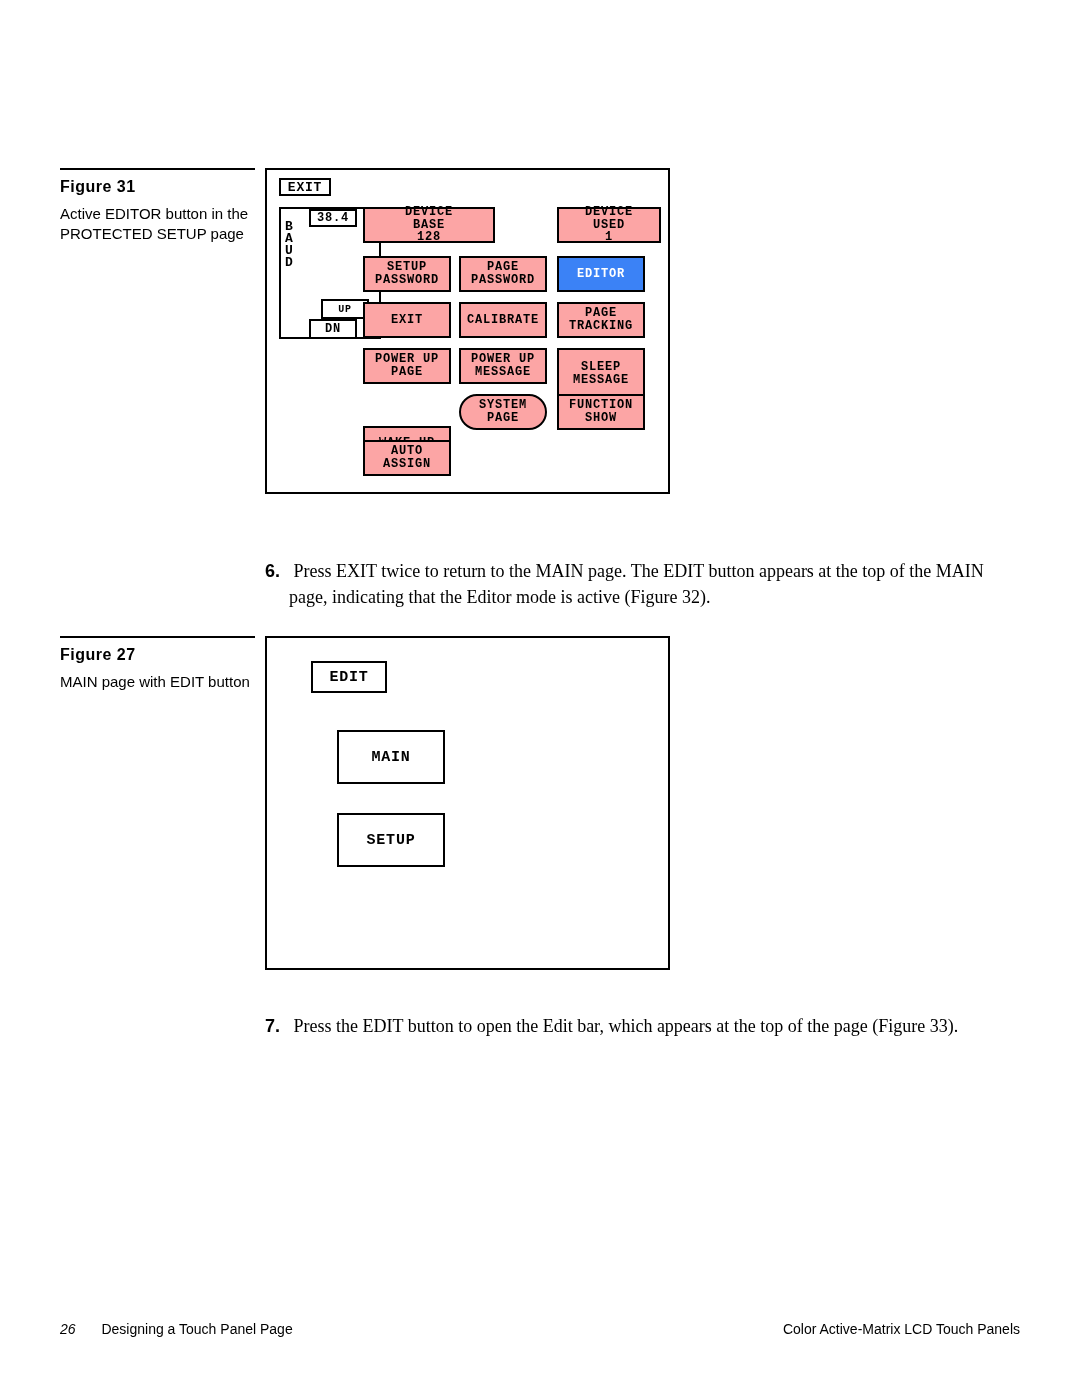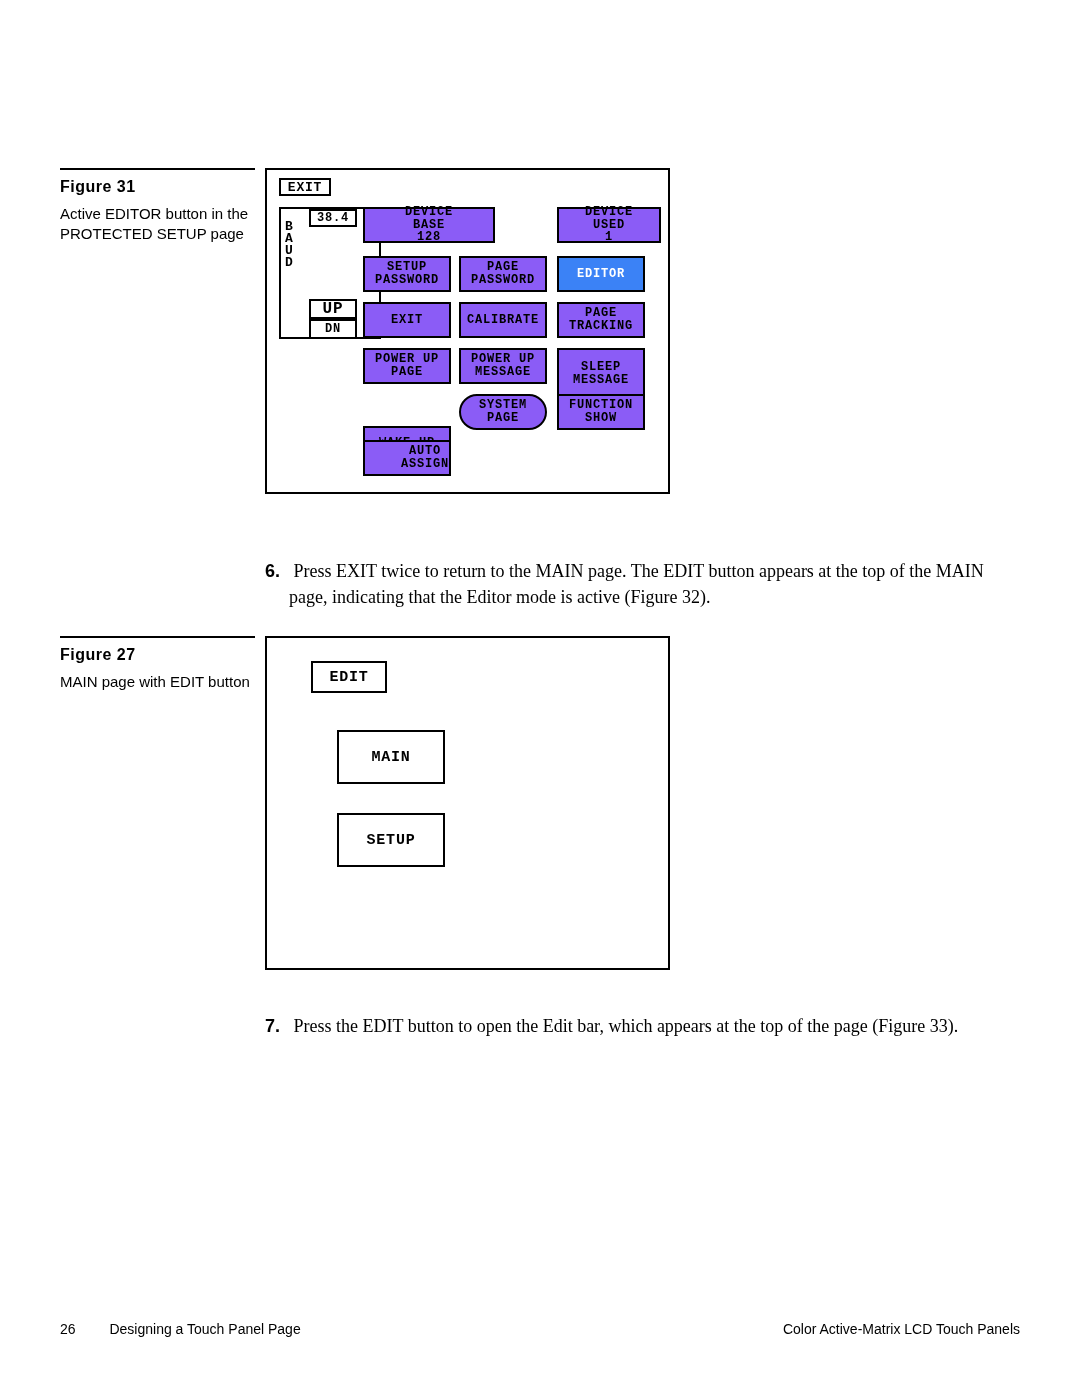--- a/index.html
+++ b/index.html
@@ -86,24 +86,24 @@
   .p31-val {
     position: absolute;
     left: 28px; top: 0;
     width: 48px; height: 18px;
     border: 2px solid #000;
     font-size: 12px;
     display:flex; align-items:center; justify-content:center;
   }
   .p31-up {
     position:absolute;
-    left: 28px; top: 90px;
+    left: 40px; top: 90px;
     width: 48px; height: 20px;
     border: 2px solid #000;
-    font-size: 16px;
+    font-size: 10px;
     display:flex; align-items:center; justify-content:center;font-family:Liberation Mono, monospace;
   }
   .p31-dn {
     position:absolute;
     left: 28px; top: 110px;
     width: 48px; height: 20px;
     border: 2px solid #000;
     font-size: 12px;
     display:flex; align-items:center; justify-content:center;
   }
@@ -111,21 +111,21 @@
   .btn31 {
     position: absolute;
     border: 2px solid #000;
     display: flex;
     align-items: center;
     justify-content: center;
     flex-direction: column;
     font-size: 12px;
     text-align: center;
     line-height: 1.05;
-    background: #8b5cf6;
+    background: #fca5a5;
   }
   .btn31.inverted { background:#3b82f6; color:#fff; }
 
   .row1-a { left: 96px; top: 37px; width: 132px; height: 36px; }
   .row1-b { left: 290px; top: 37px; width: 104px; height: 36px; }
 
   .row2-a { left: 96px; top: 86px; width: 88px; height: 36px; }
   .row2-b { left: 192px; top: 86px; width: 88px; height: 36px; }
   .row2-c { left: 290px; top: 86px; width: 88px; height: 36px; }
 
@@ -134,21 +134,21 @@
   .row3-c { left: 290px; top: 132px; width: 88px; height: 36px; }
 
   .row4-a { left: 96px; top: 178px; width: 88px; height: 36px; }
   .row4-b { left: 192px; top: 178px; width: 88px; height: 36px; }
   .row4-c { left: 290px; top: 178px; width: 88px; height: 52px; }
 
   .row5-a { left: 96px; top: 224px; width: 88px; height: 48px; margin-top: 32px; }
   .row5-b { left: 192px; top: 224px; width: 88px; height: 36px; border-radius: 18px; }
   .row5-c { left: 290px; top: 224px; width: 88px; height: 36px; }
 
-  .row6-a { left: 96px; top: 270px; width: 88px; height: 36px; align-items: flex-end; }
+  .row6-a { left: 96px; top: 270px; width: 88px; height: 36px; }
 
   .two-line span { display:block; }
 
   
   .panel.fig32-panel {
     left: 265px;
     top: 636px;
     width: 405px;
     height: 334px;
   }
@@ -196,21 +196,21 @@
   .step7 { top: 1013px; }
 
   
   .footer {
     position:absolute;
     left: 60px; right: 60px; bottom: 60px;
     display:flex; justify-content:space-between;
     font-size: 14px;
     font-family: Arial, sans-serif;
   }
-  .footer .pn { display:inline-block; margin-right: 30px; }
+  .footer .pn { display:inline-block; margin-right: 22px; font-style: italic; }
 </style>
 </head>
 <body>
 
 <div class="page">
 
   <div class="sidebar fig31">
     <div class="sidebar-rule"></div>
     <div class="fig-label">Figure 31</div>
     <div class="fig-caption">Active EDITOR button in the PROTECTED SETUP page</div>

